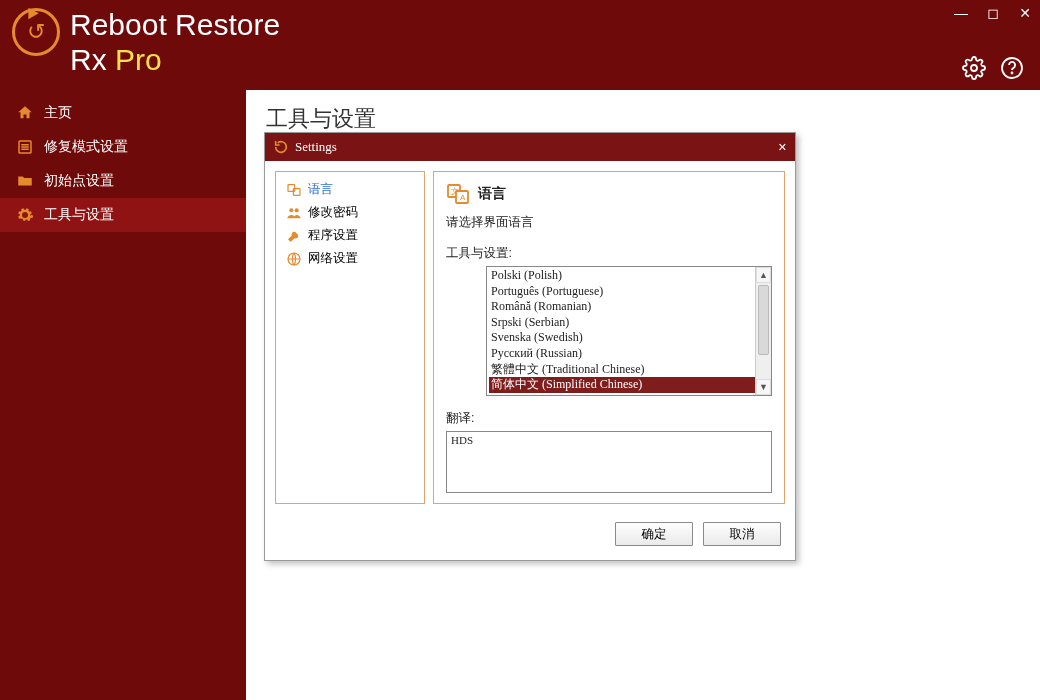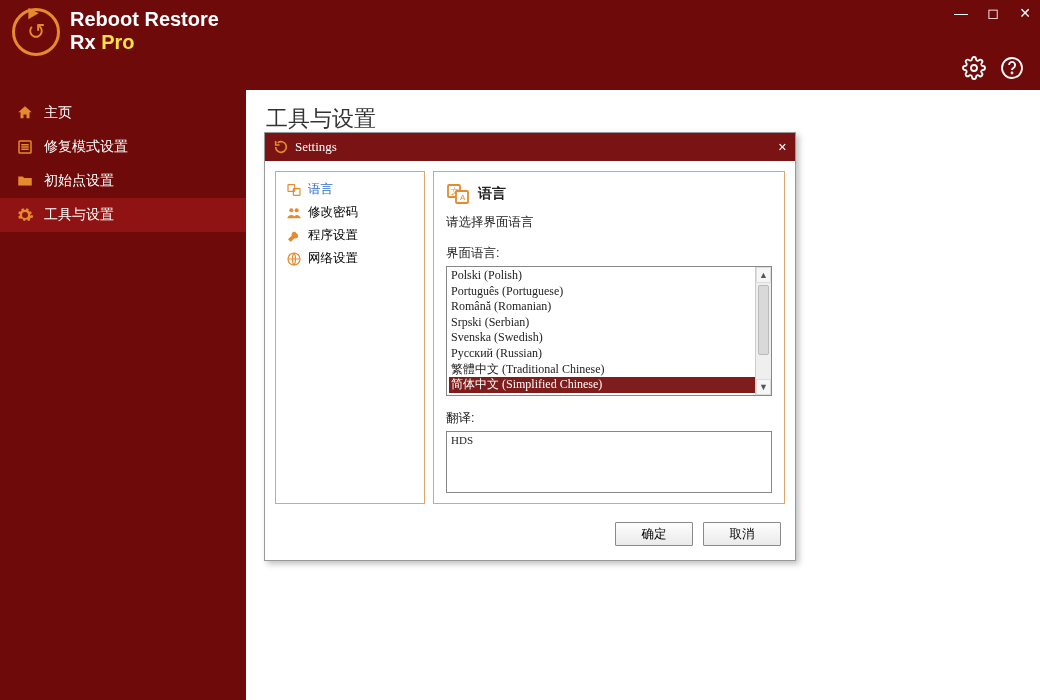--- a/index.html
+++ b/index.html
@@ -3,21 +3,21 @@
 <meta charset="utf-8">
 <style>
 * { box-sizing: border-box; margin: 0; padding: 0; }
 body { font-family: "Microsoft YaHei", "Segoe UI", Tahoma, sans-serif; background: #fff; width: 1040px; height: 700px; overflow: hidden; }
 .app { width: 1040px; height: 700px; display: flex; flex-direction: column; }
 .titlebar { height: 90px; background: #6e0a0a; position: relative; color: #fff; }
 .logo { position: absolute; left: 12px; top: 8px; display: flex; align-items: flex-start; gap: 10px; }
 .logo-icon { width: 48px; height: 48px; border: 3px solid #e68a2e; border-radius: 50%; position: relative; display: flex; align-items: center; justify-content: center; }
 .logo-icon::before { content: ""; position: absolute; width: 0; height: 0; border-left: 6px solid transparent; border-right: 6px solid transparent; border-bottom: 10px solid #e68a2e; top: -4px; left: 10px; transform: rotate(-30deg); }
 .logo-icon-inner { font-size: 22px; color: #e68a2e; transform: scaleX(-1); }
-.logo-text { font-size: 20px; font-weight: bold; line-height: 1.15; color: #fff; }
+.logo-text { font-size: 30px; font-weight: normal; line-height: 1.15; color: #fff; }
 .logo-text .orange { color: #fde047; }
 .win-controls { position: absolute; top: 6px; right: 8px; display: flex; gap: 18px; }
 .win-controls span { width: 14px; height: 14px; display: inline-flex; align-items: center; justify-content: center; color: #fff; font-size: 14px; cursor: pointer; }
 .header-icons { position: absolute; bottom: 10px; right: 16px; display: flex; gap: 14px; }
 .header-icons svg { width: 24px; height: 24px; stroke: #fff; fill: none; stroke-width: 1.8; cursor: pointer; }
 .body { flex: 1; display: flex; min-height: 0; }
 .sidebar { width: 246px; background: #6e0a0a; color: #fff; padding-top: 6px; }
 .nav-item { display: flex; align-items: flex-end; gap: 10px; padding: 8px 16px; font-size: 14px; cursor: pointer; }
 .nav-item.active { background: #8f1313; }
 .nav-item svg { width: 18px; height: 18px; }
@@ -31,21 +31,21 @@
 .dialog-body { padding: 10px; display: flex; gap: 8px; }
 .settings-nav { width: 150px; border: 1px solid #e0a568; padding: 6px 4px; }
 .settings-nav-item { display: flex; align-items: center; gap: 6px; padding: 3px 6px; font-size: 12.5px; cursor: pointer; }
 .settings-nav-item.active { color: #2b6cd4; }
 .settings-nav-item svg { width: 16px; height: 16px; }
 .settings-content { flex: 1; border: 1px solid #e0a568; padding: 10px 12px; font-size: 12.5px; color: #222; }
 .settings-heading { display: flex; align-items: center; gap: 8px; margin-bottom: 8px; }
 .settings-heading svg { width: 24px; height: 24px; }
 .settings-heading-text { font-size: 14px; font-weight: bold; }
 .form-label { margin-top: 14px; margin-bottom: 4px; }
-.listbox-wrap { position: relative; }
+.listbox-wrap { position: relative; margin-left: 40px; }
 .listbox { width: 100%; height: 130px; border: 1px solid #888; background: #fff; overflow: hidden; font-family: "Comic Sans MS","Segoe Script",cursive; font-size: 12px; line-height: 1.3; padding: 1px 2px; position: relative; }
 .listbox .option { padding: 0 2px; white-space: nowrap; cursor: pointer; }
 .listbox .option.selected { background: #7f1d1d; color: #fff; }
 .scrollbar { position: absolute; top: 1px; right: 1px; width: 16px; bottom: 1px; background: #efefef; border-left: 1px solid #ccc; }
 .scroll-btn { height: 16px; display: flex; align-items: center; justify-content: center; font-size: 9px; color: #555; background: #f6f6f6; border: 1px solid #ddd; }
 .scroll-thumb { position: absolute; left: 2px; right: 2px; top: 18px; height: 70px; background: #d9d9d9; border: 1px solid #bbb; border-radius: 2px; }
 .translator-box { width: 100%; height: 62px; border: 1px solid #888; background: #fff; padding: 2px 4px; font-family: "Comic Sans MS","Segoe Script",cursive; font-size: 11px; }
 .dialog-footer { padding: 8px 14px 14px; display: flex; justify-content: flex-end; gap: 10px; }
 .dbtn { min-width: 78px; height: 24px; border: 1px solid #8a8a8a; background: linear-gradient(#fdfdfd,#eaeaea); border-radius: 1px; font-size: 12.5px; cursor: pointer; }
 </style>
@@ -162,21 +162,21 @@
               <svg viewBox="0 0 24 24" fill="none" stroke="#e68a2e" stroke-width="1.8">
                   <rect x="2" y="3" width="12" height="12" rx="1"></rect>
                   <text x="5" y="12" font-size="8" fill="#e68a2e" stroke="none">文</text>
                   <rect x="10" y="9" width="12" height="12" rx="1" fill="#fff"></rect>
                   <text x="14" y="18" font-size="8" fill="#e68a2e" stroke="none">A</text>
                 </svg>
               <span class="settings-heading-text">语言</span>
             </div>
             <div>请选择界面语言</div>
 
-            <div class="form-label">界面语言:</div>
+            <div class="form-label">工具与设置:</div>
             <div class="listbox-wrap">
               <div class="listbox" id="language-listbox">
                   <div class="option">Polski (Polish)</div>
                   <div class="option">Português (Portuguese)</div>
                   <div class="option">Română (Romanian)</div>
                   <div class="option">Srpski (Serbian)</div>
                   <div class="option">Svenska (Swedish)</div>
                   <div class="option">Русский (Russian)</div>
                   <div class="option">繁體中文 (Traditional Chinese)</div>
                   <div class="option selected">简体中文 (Simplified Chinese)</div>

